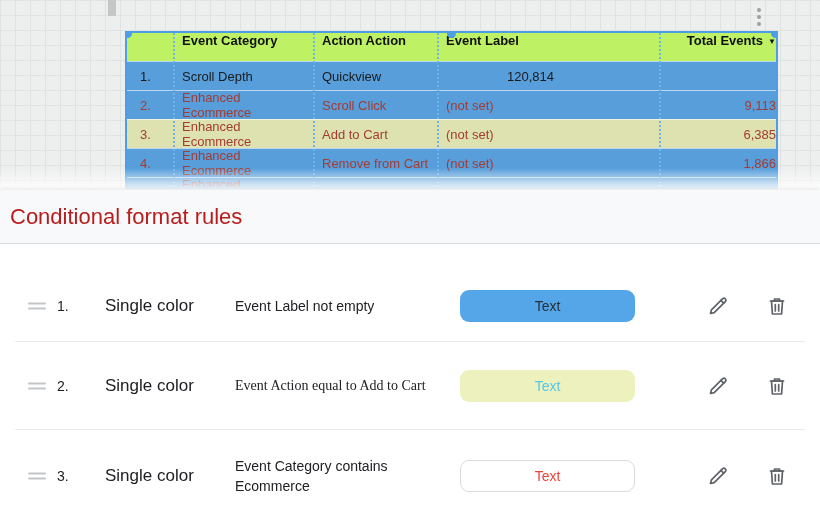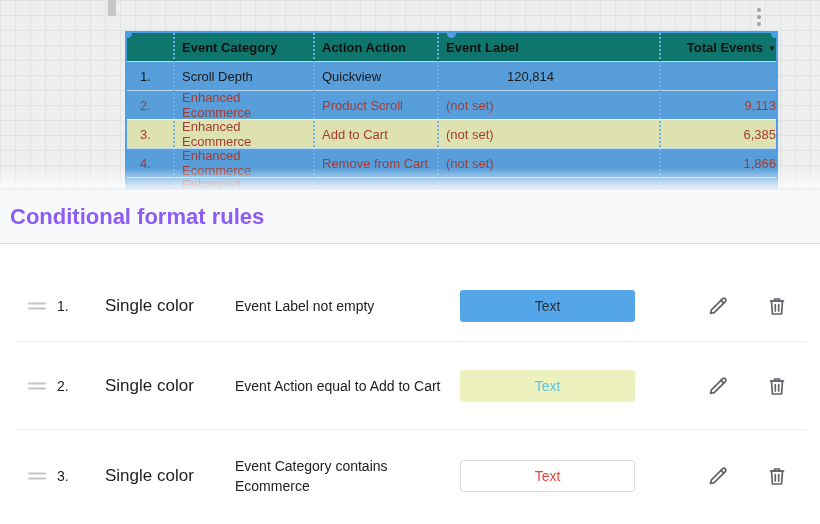--- a/index.html
+++ b/index.html
@@ -13,22 +13,22 @@
                       linear-gradient(90deg, #E1E2E2 1px, transparent 1px);
     background-size:15px 15px; }
   .scroll-fragment { position:absolute; left:108px; top:0; width:8px; height:16px; background:#C5C7C7; }
   .kebab { position:absolute; left:753px; top:8px; width:12px; height:24px;
     display:flex; flex-direction:column; align-items:center; gap:3px; cursor:pointer; }
   .kebab i { width:4px; height:4px; border-radius:50%; background:#9AA0A6; }
 
   
   .table-wrap { position:absolute; left:127px; top:33px; width:649px; height:154px;
     box-shadow:0 0 0 2px #4C9EE6; background:#fff; overflow:hidden; }
-  .thead { display:flex; height:28px; background:#0f766e; font-weight:bold;
-    font-size:13px; color:#111; align-items:center; }
+  .thead { display:flex; height:28px; background:#bef264; font-weight:bold;
+    font-size:13px; color:#111; }
   .t-row { display:flex; height:29px; align-items:center; font-size:13px;
     border-top:1px solid rgba(255,255,255,0.6); }
   .c-num   { width:46px;  padding-left:13px; }
   .c-cat   { width:140px; padding-left:9px; }
   .c-act   { width:124px; padding-left:9px; }
   .c-lab   { width:222px; padding-left:9px; }
   .c-tot   { width:117px; padding-right:0; text-align:right; }
   .sort-arrow { font-size:8px; margin-left:5px; vertical-align:1px; }
   .col-sep { position:absolute; top:0; bottom:0; border-left:2px dotted #6FB3EE; z-index:4; }
   .col-sep.s1{left:46px} .col-sep.s2{left:186px} .col-sep.s3{left:310px} .col-sep.s4{left:532px}
@@ -38,35 +38,35 @@
   .h-tr{right:-4px; top:-4px} .h-bl{left:-4px; bottom:-4px} .h-br{right:-4px; bottom:-4px}
 
   .fade { position:absolute; left:0; top:168px; width:820px; height:22px; z-index:8;
     background:linear-gradient(to bottom, rgba(255,255,255,0), rgba(255,255,255,0.95)); }
 
   
   .panel { position:absolute; left:0; top:190px; width:820px; height:334px;
     background:#fff; z-index:10; box-shadow:0 -1px 4px rgba(0,0,0,0.10); }
   .panel-header { height:54px; background:#F8F9FA; border-bottom:1px solid #D8DADD;
     display:flex; align-items:center; padding-left:10px; }
-  .panel-title { font-size:22px; color:#8b5cf6; font-weight:700; }
+  .panel-title { font-size:22px; color:#b91c1c; font-weight:400; }
   .rule-sep { height:1px; background:#E8EAED; margin:0 15px; }
   .rule-row { position:relative; }
   .rule-row.r1 { height:97px; --cy:62px; }
   .rule-row.r2 { height:87px; --cy:44px; }
   .rule-row.r3 { height:94px; --cy:46px; }
   .rule-row > * { position:absolute; top:var(--cy); transform:translateY(-50%); }
   .drag { left:28px; width:18px; display:flex; flex-direction:column; gap:3px; cursor:grab; }
   .drag i { height:2px; background:#C3C6C9; border-radius:1px; }
   .r-idx  { left:57px;  font-size:14px; }
   .r-type { left:105px; font-size:17px; }
   .r-cond { left:235px; width:218px; font-size:14px; line-height:20px; }
-  .r-cond.nowrap { white-space:nowrap; }
+  .r-cond.nowrap { white-space:nowrap;font-family:Liberation Serif, serif; }
   .swatch { left:460px; width:175px; height:32px; border:1px solid transparent;
-    border-radius:3px; display:flex; align-items:center; justify-content:center;
+    border-radius:9px; display:flex; align-items:center; justify-content:center;
     font-size:14px; cursor:pointer; }
   .icon-btn { width:24px; height:24px; cursor:pointer; }
   .icon-btn.edit { left:706px; } .icon-btn.del { left:765px; }
   .icon-btn svg { width:24px; height:24px; stroke:#5F6368; fill:none;
     stroke-width:1.7; stroke-linecap:round; stroke-linejoin:round; }
 </style>
 </head>
 <body>
 
 <div class="stage">
@@ -90,21 +90,21 @@
 
       <div class="t-row" style="background: rgb(87, 158, 218); color: rgb(26, 26, 26);">
         <div class="c-num">1.</div>
         <div class="c-cat">Scroll Depth</div>
         <div class="c-act">Quickview</div>
         <div class="c-tot">120,814</div>
       </div>
       <div class="t-row" style="background: rgb(87, 158, 218); color: rgb(164, 60, 51);">
         <div class="c-num">2.</div>
         <div class="c-cat">Enhanced Ecommerce</div>
-        <div class="c-act">Product Scroll</div>
+        <div class="c-act">Scroll Click</div>
         <div class="c-lab">(not set)</div>
         <div class="c-tot">9,113</div>
       </div>
       <div class="t-row" style="background: rgb(221, 226, 176); color: rgb(164, 60, 51);">
         <div class="c-num">3.</div>
         <div class="c-cat">Enhanced Ecommerce</div>
         <div class="c-act">Add to Cart</div>
         <div class="c-lab">(not set)</div>
         <div class="c-tot">6,385</div>
       </div>

